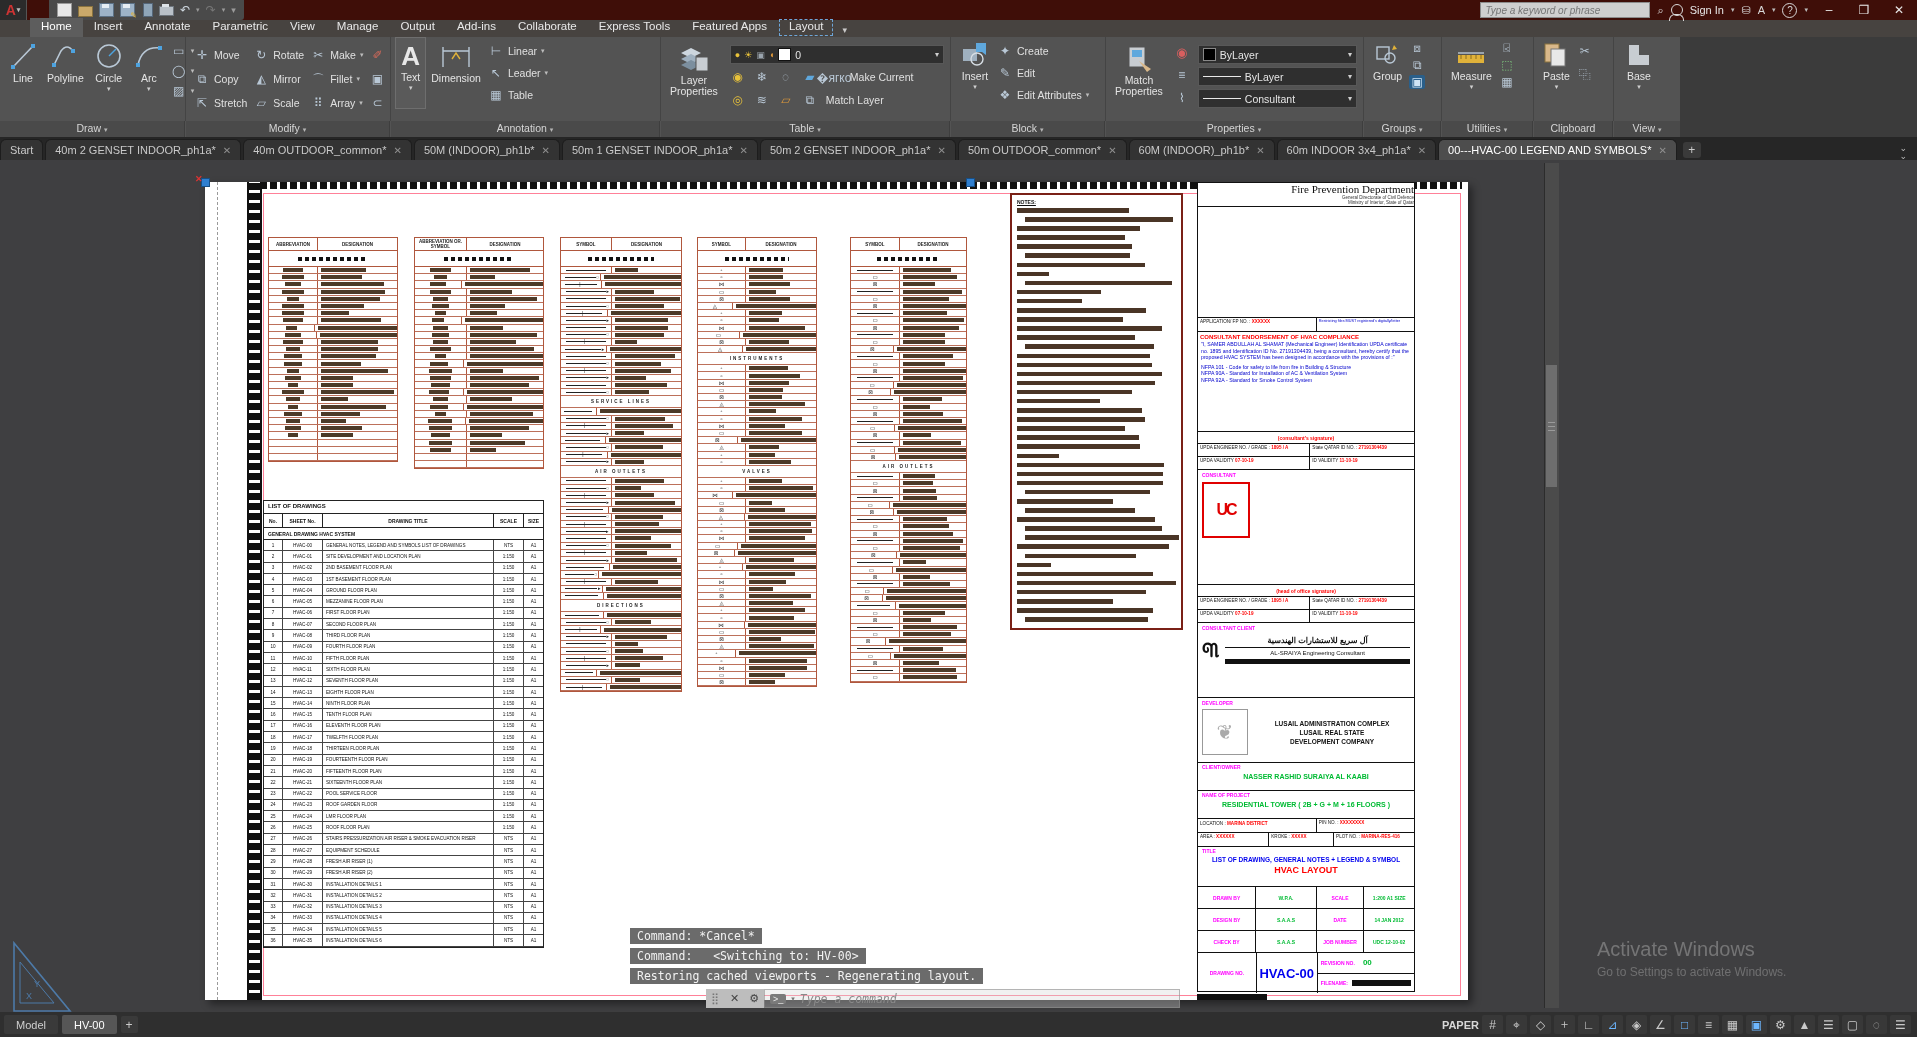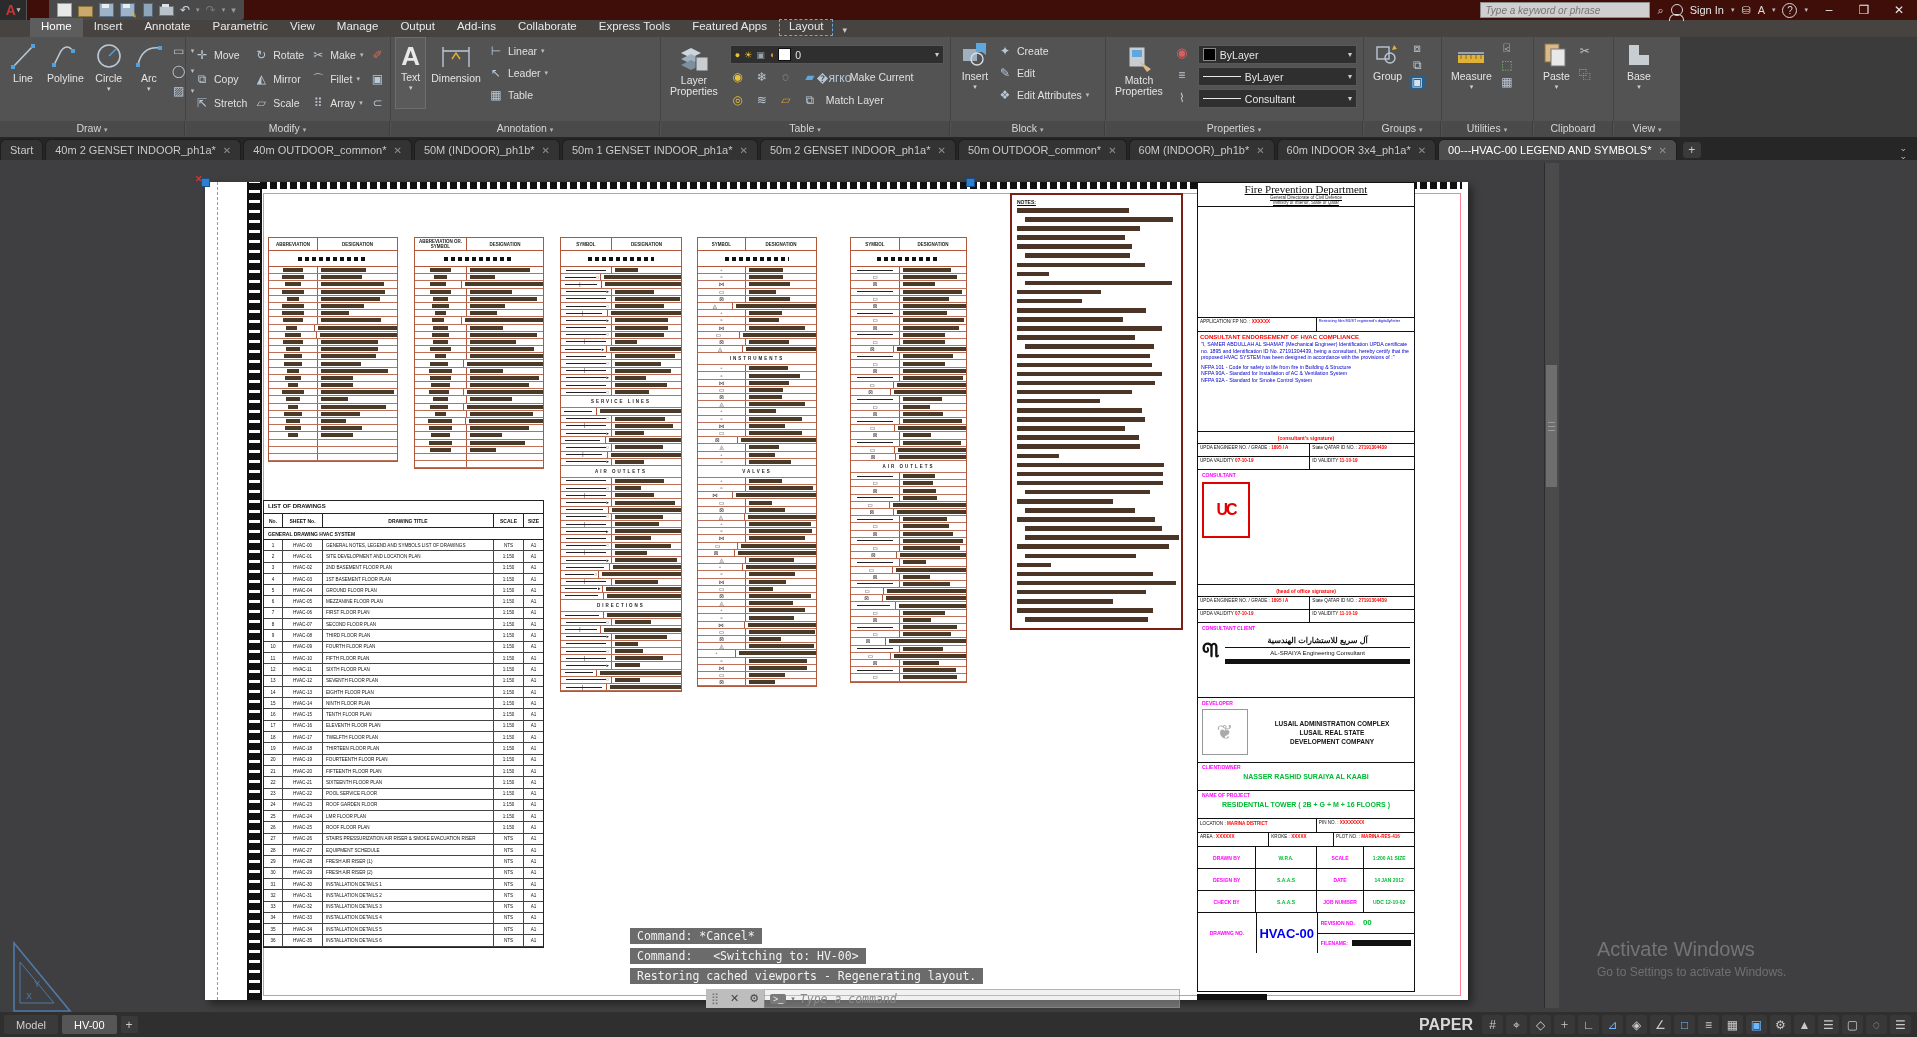--- a/index.html
+++ b/index.html
@@ -94,21 +94,21 @@
   .dl-head{display:flex;height:14px;border-bottom:1px solid #222;box-sizing:border-box;}
   .dl-head div{font-size:5px;font-weight:bold;display:flex;align-items:center;justify-content:center;border-right:1px solid #222;box-sizing:border-box;color:#111;}
   .dl-group{font-size:5px;font-weight:bold;color:#111;height:12px;display:flex;align-items:center;padding-left:4px;border-bottom:1px solid #222;box-sizing:border-box;}
   .dl-row{display:flex;height:11.3px;border-bottom:1px solid #444;box-sizing:border-box;}
   .dl-row div{font-size:4.6px;color:#111;display:flex;align-items:center;border-right:1px solid #444;box-sizing:border-box;overflow:hidden;white-space:nowrap;}
   .dl-cc{justify-content:center;}
   .dl-tt{padding-left:3px;}
   
   #titleblock{position:absolute;left:992px;top:0;width:218px;height:810px;border:1.5px solid #111;background:#fff;box-sizing:border-box;display:flex;flex-direction:column;font-family:"Liberation Sans",sans-serif;}
   .tb-row{border-bottom:1px solid #111;box-sizing:border-box;position:relative;flex:none;}
-  .tb-fire{text-align:center;text-decoration:underline;}
+  .tb-fire{text-align:right;}
   .tb-fire .t1{font-family:"Liberation Serif",serif;font-size:11px;color:#111;line-height:12px;}
   .tb-fire .t2{font-size:4.5px;color:#333;line-height:5px;}
   .mag{color:#ff00ff;font-size:5px;font-weight:bold;}
   .redv{color:#ff0000;font-weight:bold;}
   .grnv{color:#00bb33;font-weight:bold;}
   .bluv{color:#0000ee;font-weight:bold;}
   .tb-cells{display:flex;height:100%;}
   .tb-cells>div{border-right:1px solid #111;box-sizing:border-box;padding:1px 2px;font-size:4.6px;color:#111;}
   .tb-cells>div:last-child{border-right:none;}
   .endo-t{color:#ff0000;font-weight:bold;font-size:6px;margin:2px 2px 1px 2px;}
@@ -133,21 +133,21 @@
   #wm1{position:absolute;left:1597px;top:778px;color:rgba(160,160,160,.55);font-size:20px;}
   #wm2{position:absolute;left:1597px;top:805px;color:rgba(160,160,160,.5);font-size:12px;}
   
   #ucs{position:absolute;left:8px;top:755px;}
   
   #statusbar{position:absolute;left:0;top:1012px;width:100%;height:25px;background:#2f2f2f;display:flex;align-items:center;}
   .laytab{height:19px;padding:0 12px;display:flex;align-items:center;font-size:11px;color:#cfcfcf;background:#3a3a3a;margin-left:4px;border-radius:2px;}
   .laytab.active{background:#565656;color:#fff;}
   .layplus{width:17px;height:17px;margin-left:4px;background:#3a3a3a;color:#ccc;display:flex;align-items:center;justify-content:center;font-size:12px;border-radius:2px;}
   #sbright{margin-left:auto;display:flex;align-items:center;gap:3px;padding-right:6px;}
-  #spacelbl{color:#d8d8d8;font-size:16px;font-weight:bold;margin-right:6px;}
+  #spacelbl{color:#d8d8d8;font-size:11px;font-weight:bold;}
   .sbico{width:21px;height:19px;display:flex;align-items:center;justify-content:center;color:#c9c9c9;font-size:12px;background:#383838;border-radius:2px;}
   .sbico.on{color:#6db7ff;}
 </style>
 </head>
 <body>
 
 <div id="app">
 
   <div id="titlebar">
     <div class="appbadge">A<span class="caret">▾</span></div>
@@ -2856,20 +2856,25 @@
           <div style="width:45%"><span>PIN NO. :</span> <span class="redv">XXXXXXXX</span></div>
         </div>
           </div>
         <div class="tb-row" style="height:14px">
             <div class="tb-cells">
           <div style="width:33%"><span>AREA :</span> <span class="redv">XXXXXX</span></div>
           <div style="width:30%"><span>KROKE :</span> <span class="redv">XXXXX</span></div>
           <div style="width:37%"><span>PLOT NO. :</span> <span class="redv">MARINA-RES-416</span></div>
         </div>
           </div>
+        <div class="tb-row" style="height:40px;padding:1px 4px">
+          <div class="mag">TITLE</div>
+          <div class="bluv" style="text-align:center;font-size:6.5px;margin-top:2px">LIST OF DRAWING, GENERAL NOTES + LEGEND &amp; SYMBOL</div>
+          <div class="redv" style="text-align:center;font-size:9px;margin-top:2px;font-weight:bold">HVAC LAYOUT</div>
+        </div>
         <div>
           <div class="metal">
             <div style="width:27%" class="mag">DRAWN BY</div>
             <div style="width:28%" class="grnv">W.P.A.</div>
             <div style="width:22%" class="mag">SCALE</div>
             <div style="width:23%" class="grnv">1:200 A1 SIZE</div>
           </div>
           <div class="metal">
             <div style="width:27%" class="mag">DESIGN BY</div>
             <div style="width:28%" class="grnv">S.A.A.S</div>

